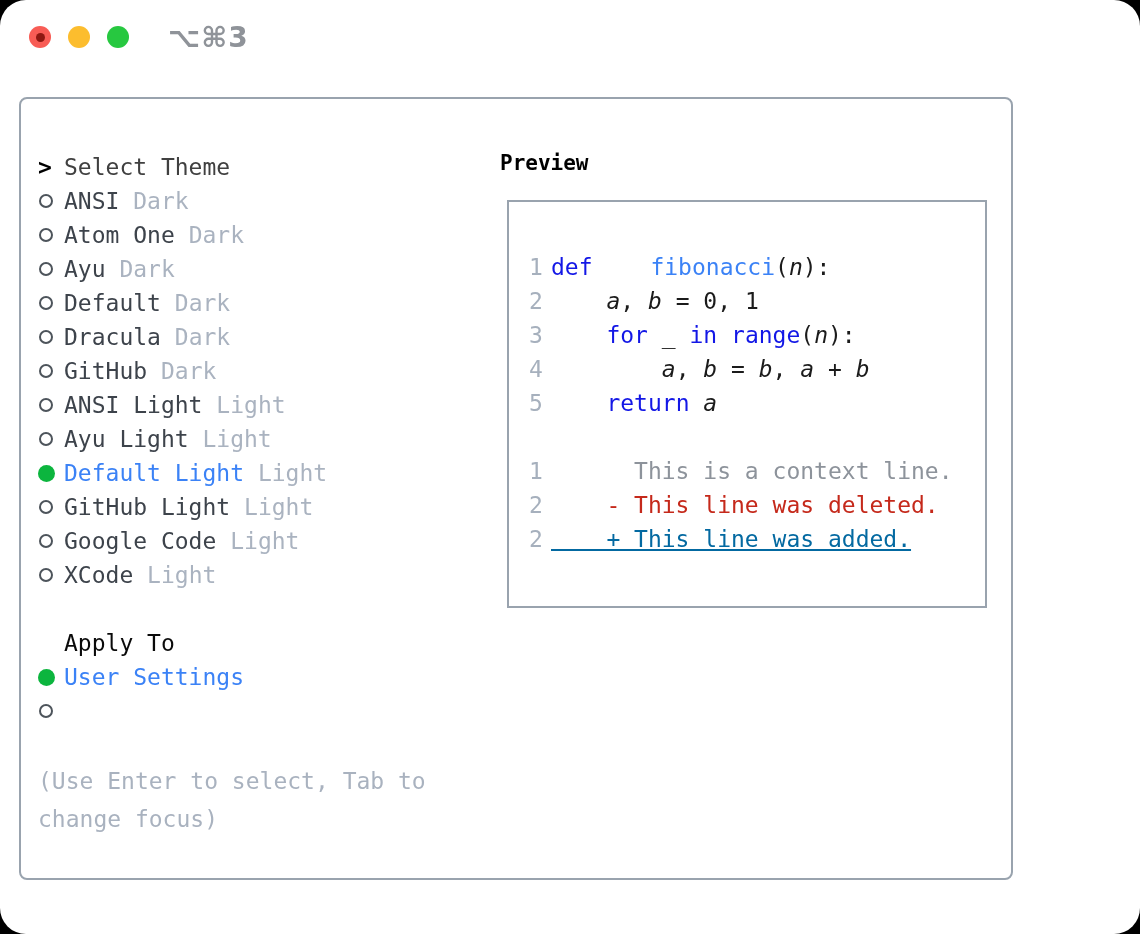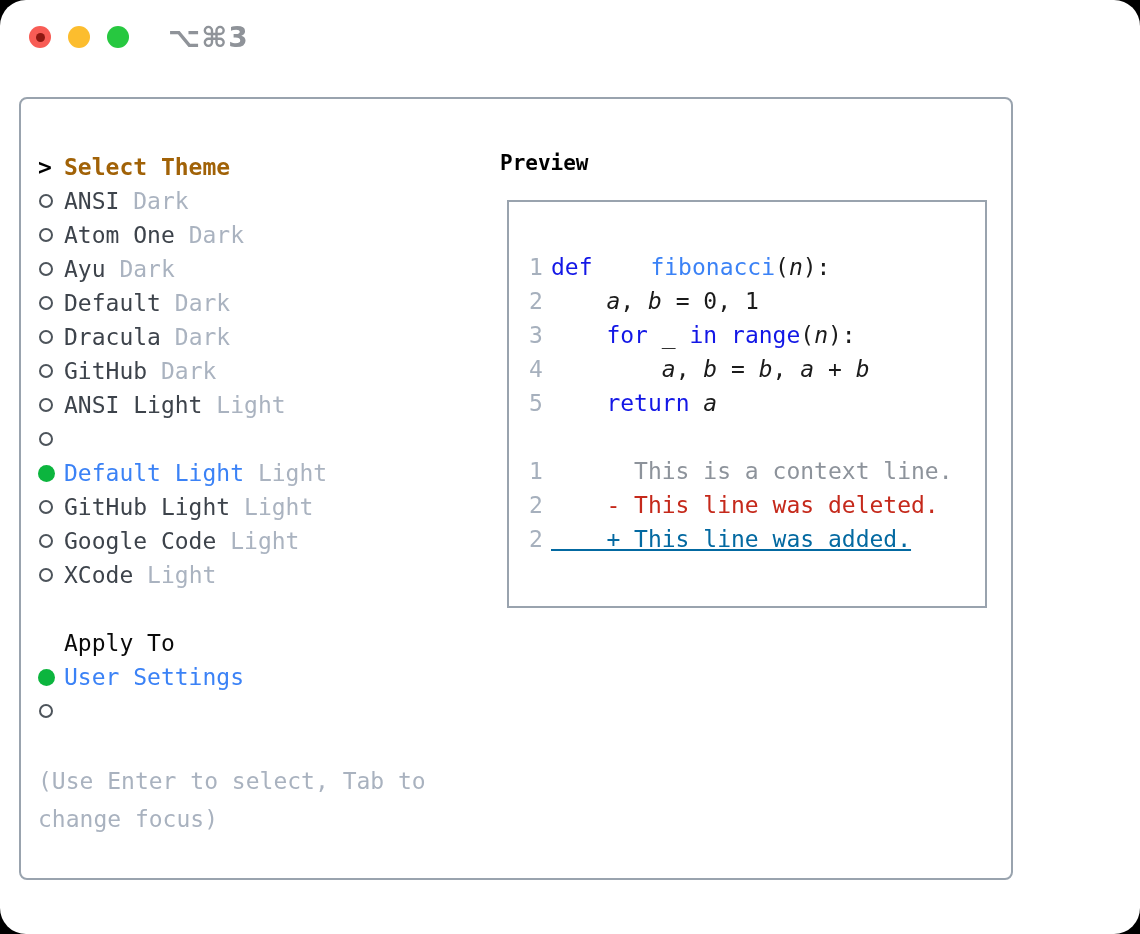--- a/index.html
+++ b/index.html
@@ -25,21 +25,21 @@
   .panel {
     position:absolute; left:19px; top:97px; width:994px; height:783px;
     border:2px solid #99a3ae; border-radius:8px; background:#fff;
   }
   .row { height:34px; display:flex; align-items:center; white-space:pre; font-size:23px; }
   .spacer { height:34px; }
   .marker { display:inline-flex; width:26px; align-items:center; flex:0 0 26px; }
   .circle { width:14px; height:14px; border-radius:50%; border:2.5px solid #4d545b; margin-left:1px; }
   .circle.sel { border:none; width:17px; height:17px; background:#0cb53e; margin-left:0; }
   .prompt { font-weight:bold; color:#000; }
-  .bold-title { font-weight:bold; color:#a16207; }
+  .bold-title { font-weight:normal; color:#404040; }
   .left-col { position:absolute; left:17px; top:51px; }
   .nm { color:#3d434b; }
   .nm.sel { color:#3b82f6; }
   .vt { color:#aab3c0; }
   .apply-title { color:#0a0a0a; }
   .hint { margin-top:0; width:398px; font-size:23px; line-height:38px; color:#a9b2bf; white-space:normal; }
   
   .preview-title { position:absolute; left:479px; top:52px; font-size:21px; font-weight:bold; color:#000; }
   .preview-box {
     position:absolute; left:486px; top:101px; width:480px; height:408px;
@@ -81,21 +81,21 @@
       </div>
 
       <div id="theme-list">
           <div class="row"><span class="marker"><span class="circle"></span></span><span><span class="nm">ANSI</span> <span class="vt">Dark</span></span></div>
           <div class="row"><span class="marker"><span class="circle"></span></span><span><span class="nm">Atom One</span> <span class="vt">Dark</span></span></div>
           <div class="row"><span class="marker"><span class="circle"></span></span><span><span class="nm">Ayu</span> <span class="vt">Dark</span></span></div>
           <div class="row"><span class="marker"><span class="circle"></span></span><span><span class="nm">Default</span> <span class="vt">Dark</span></span></div>
           <div class="row"><span class="marker"><span class="circle"></span></span><span><span class="nm">Dracula</span> <span class="vt">Dark</span></span></div>
           <div class="row"><span class="marker"><span class="circle"></span></span><span><span class="nm">GitHub</span> <span class="vt">Dark</span></span></div>
           <div class="row"><span class="marker"><span class="circle"></span></span><span><span class="nm">ANSI Light</span> <span class="vt">Light</span></span></div>
-          <div class="row"><span class="marker"><span class="circle"></span></span></div>
+          <div class="row"><span class="marker"><span class="circle"></span></span><span><span class="nm">Ayu Light</span> <span class="vt">Light</span></span></div>
           <div class="row"><span class="marker"><span class="circle sel"></span></span><span><span class="nm sel">Default Light</span> <span class="vt">Light</span></span></div>
           <div class="row"><span class="marker"><span class="circle"></span></span><span><span class="nm">GitHub Light</span> <span class="vt">Light</span></span></div>
           <div class="row"><span class="marker"><span class="circle"></span></span><span><span class="nm">Google Code</span> <span class="vt">Light</span></span></div>
           <div class="row"><span class="marker"><span class="circle"></span></span><span><span class="nm">XCode</span> <span class="vt">Light</span></span></div>
         </div>
 
       <div class="row spacer"></div>
 
       <div class="row">
         <span class="marker"></span>

